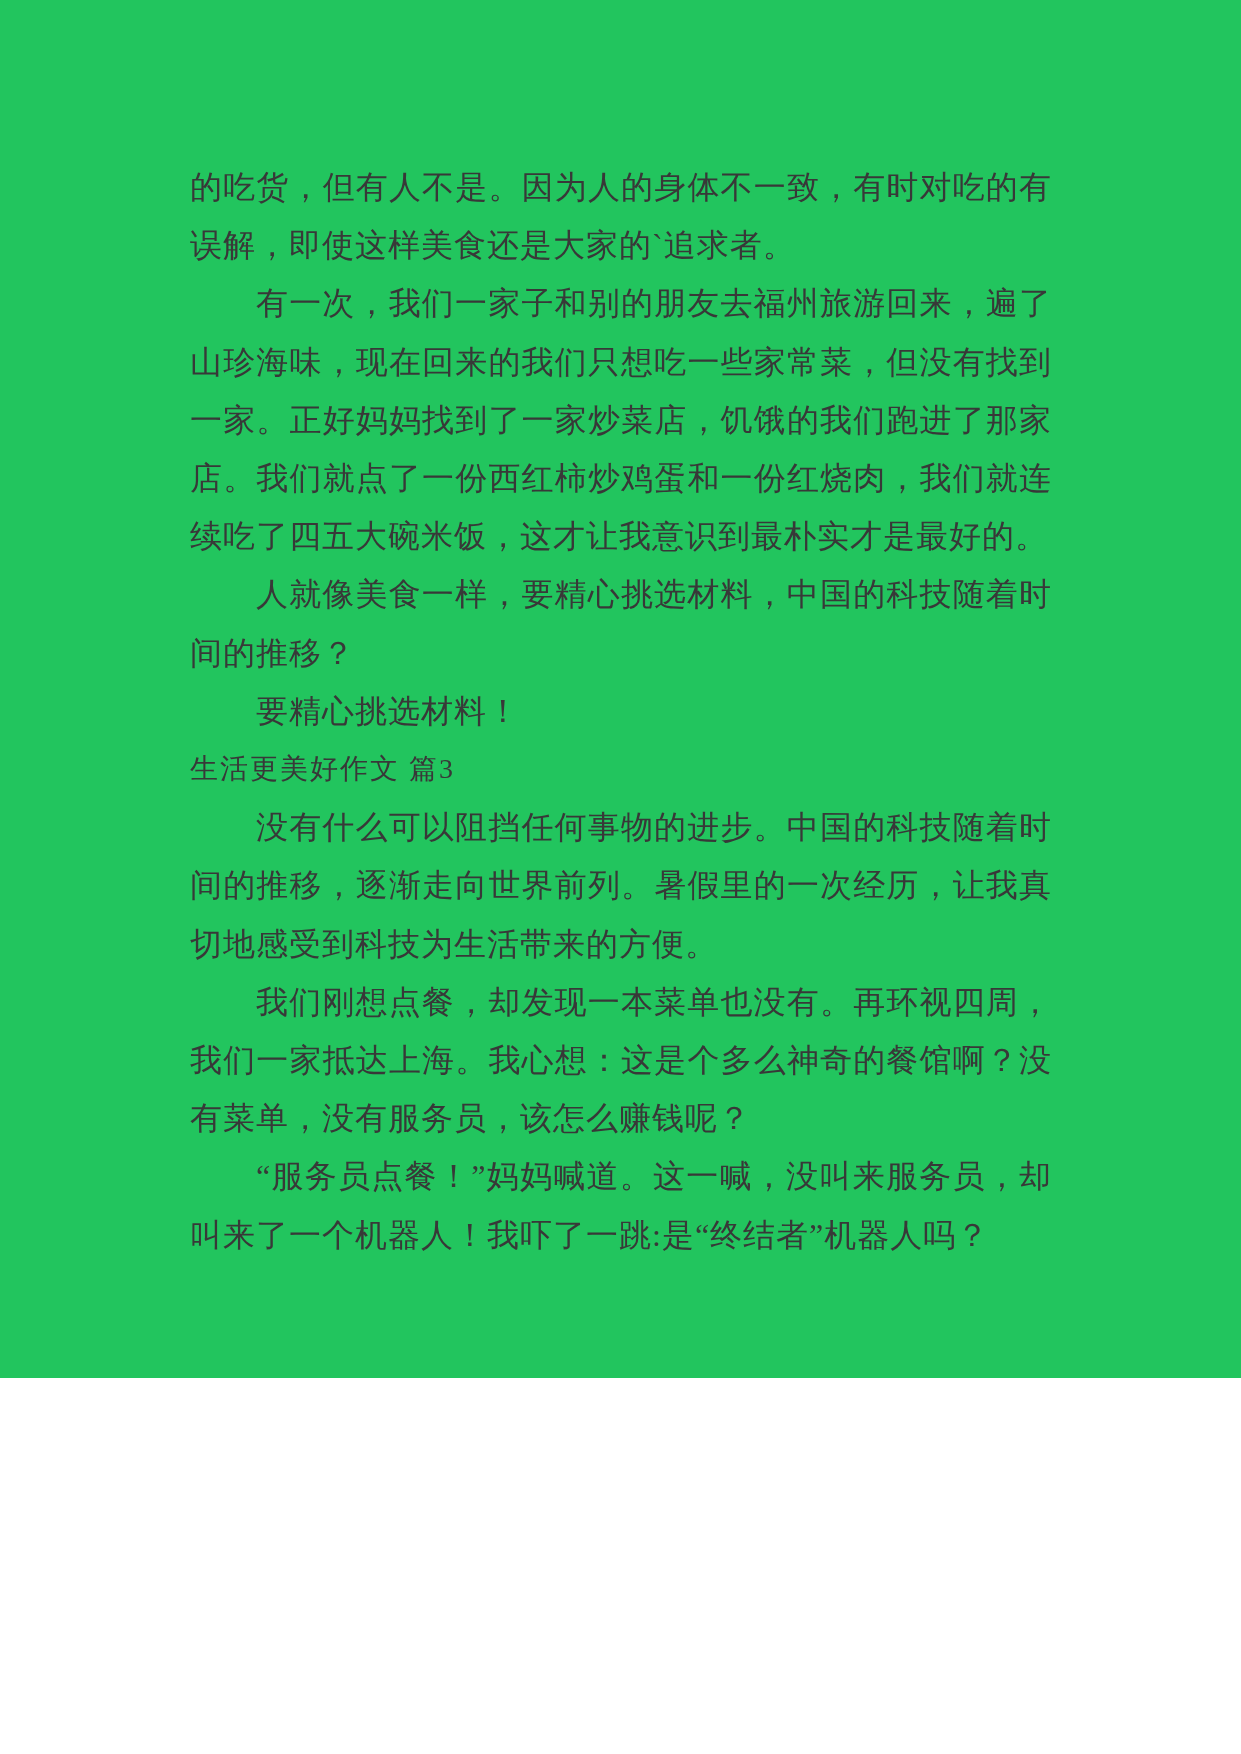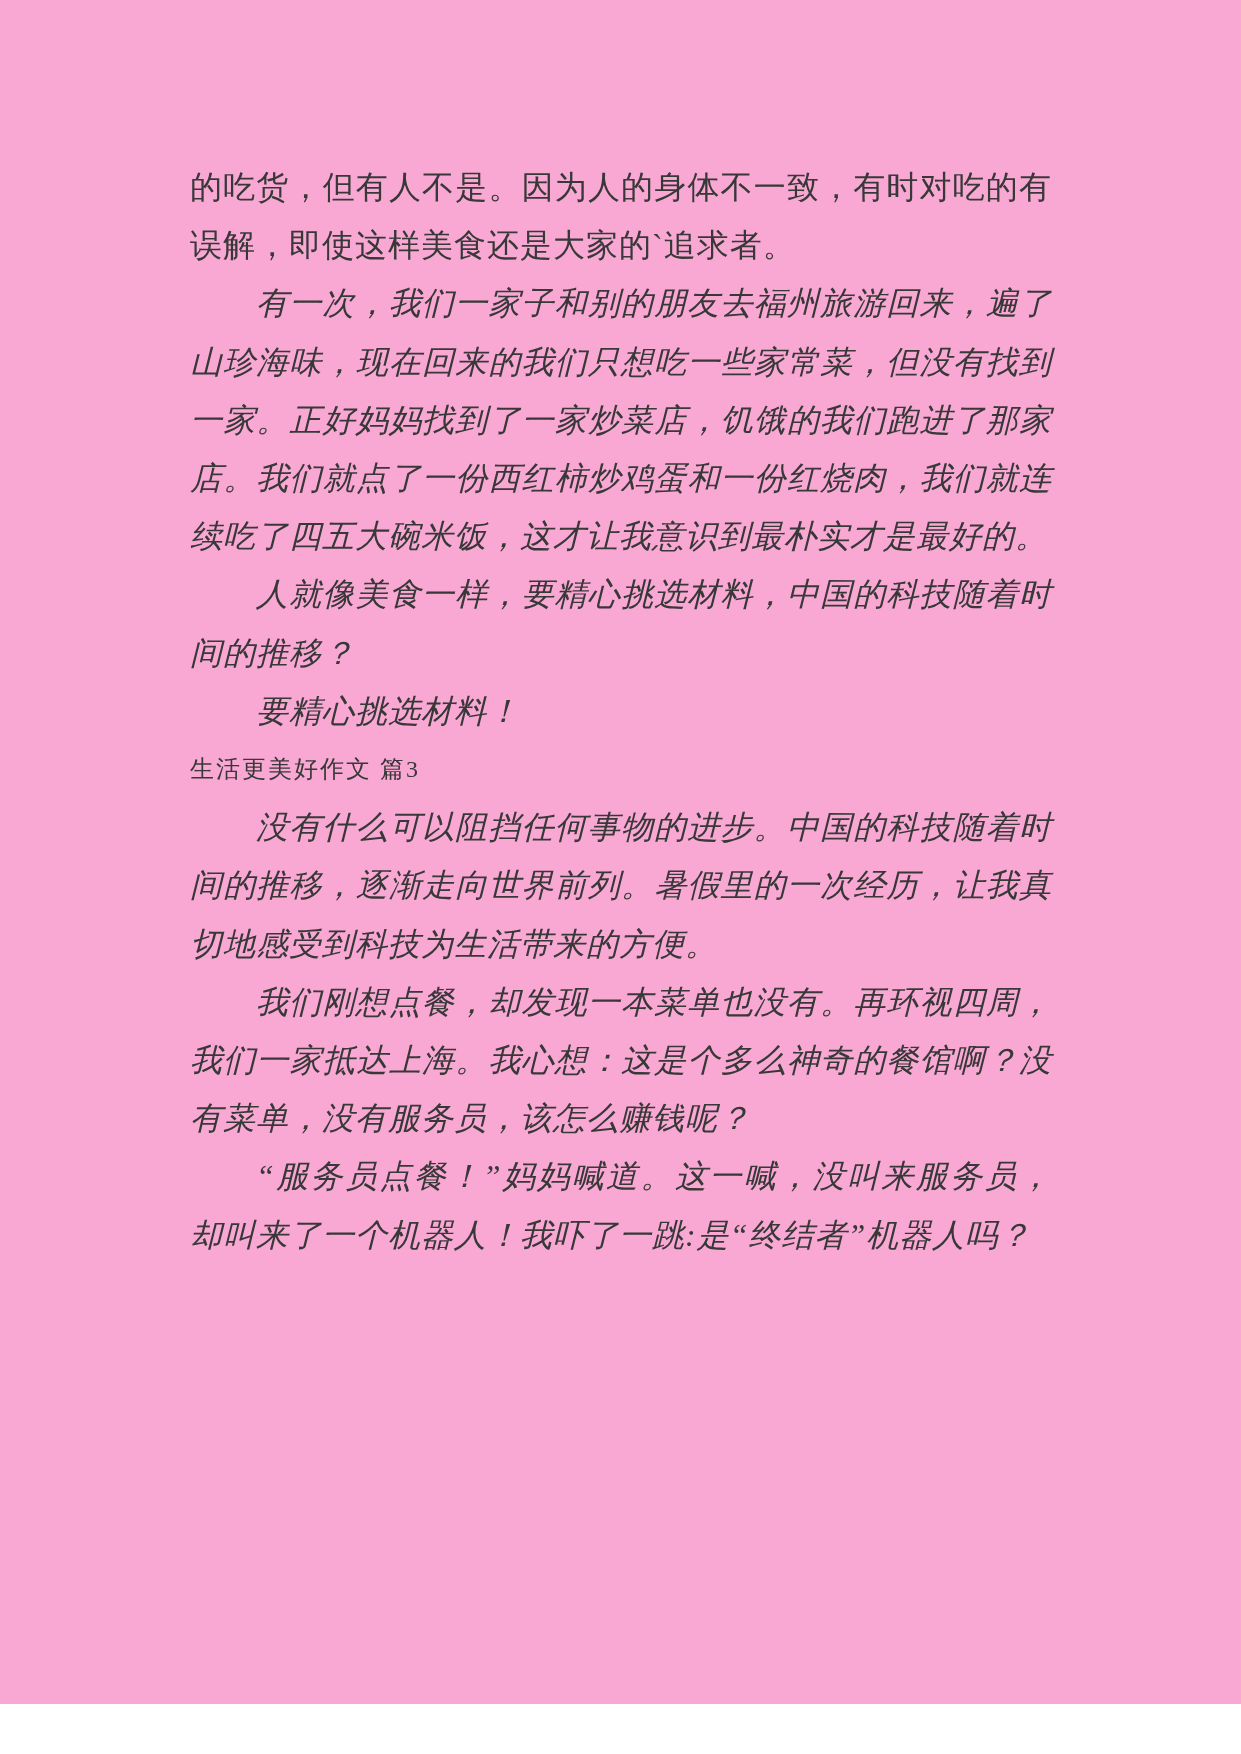--- a/index.html
+++ b/index.html
@@ -3,22 +3,22 @@
 <meta charset="utf-8">
 <style>
   html, body {
     margin: 0;
     padding: 0;
     background: #ffffff;
   }
   .page {
     position: relative;
     width: 1241px;
-    height: 1704px;
-    background: #f9a8d4;
+    height: 1378px;
+    background: #22c55e;
     overflow: hidden;
     font-family: "Liberation Serif", "DejaVu Serif", serif;
   }
   .content {
     position: absolute;
     left: 190px;
     top: 158px;
     width: 862px;
   }
   .content p {
@@ -27,24 +27,23 @@
     color: #383838;
     text-align: justify;
   }
   p.body-para {
     font-size: 32px;
     line-height: 58.2px;
     letter-spacing: 1px;
   }
   p.indent {
     text-indent: 66px;
-    font-style: italic;
   }
   p.heading-para {
-    font-size: 24px;
+    font-size: 28px;
     line-height: 58.2px;
     letter-spacing: 2px;
     text-align: left;
   }
 </style>
 </head>
 <body>
 
 <div class="page">
   <div class="content" id="essay-content">

